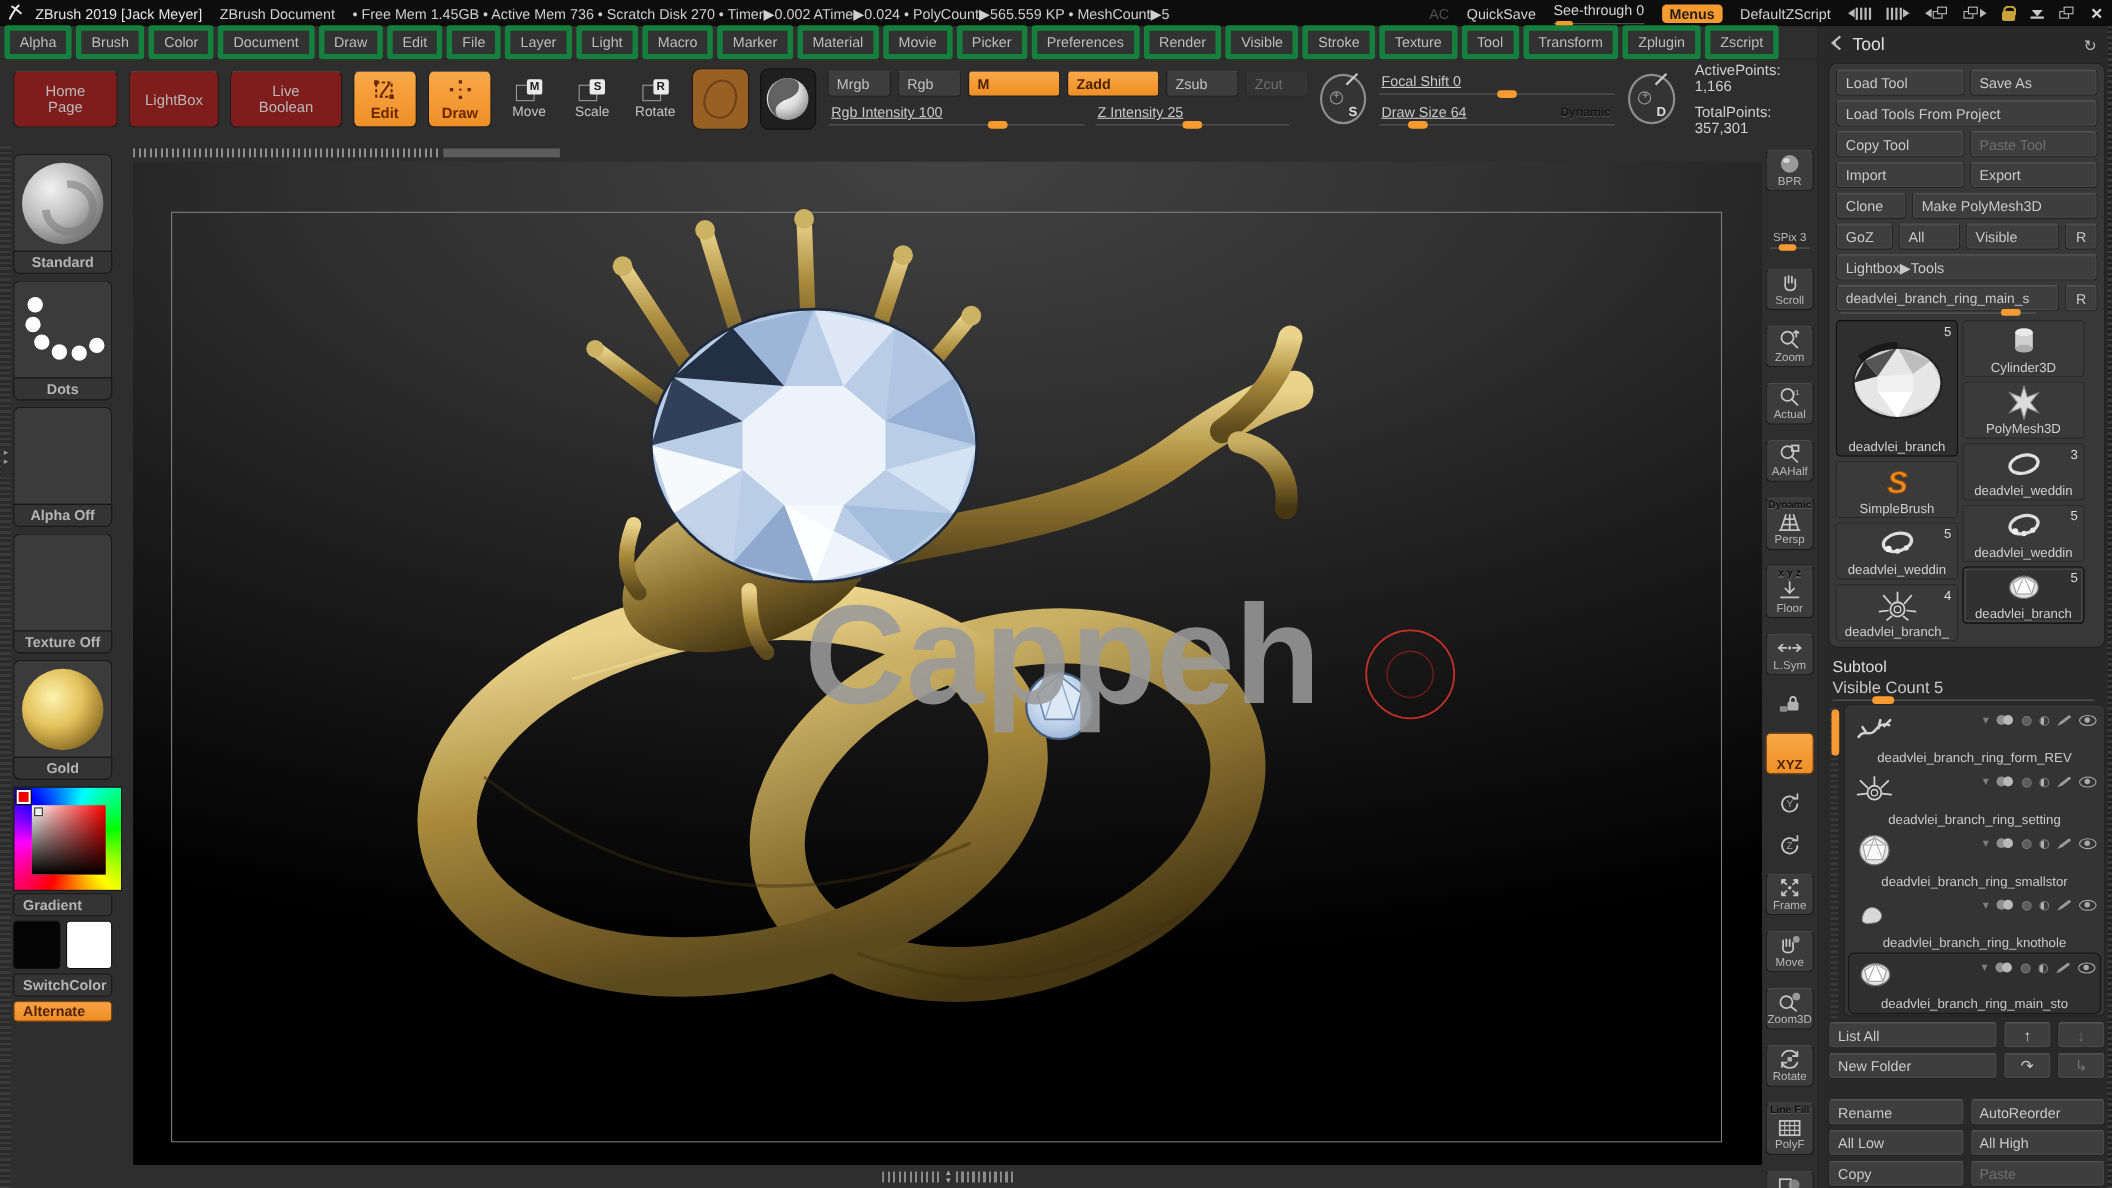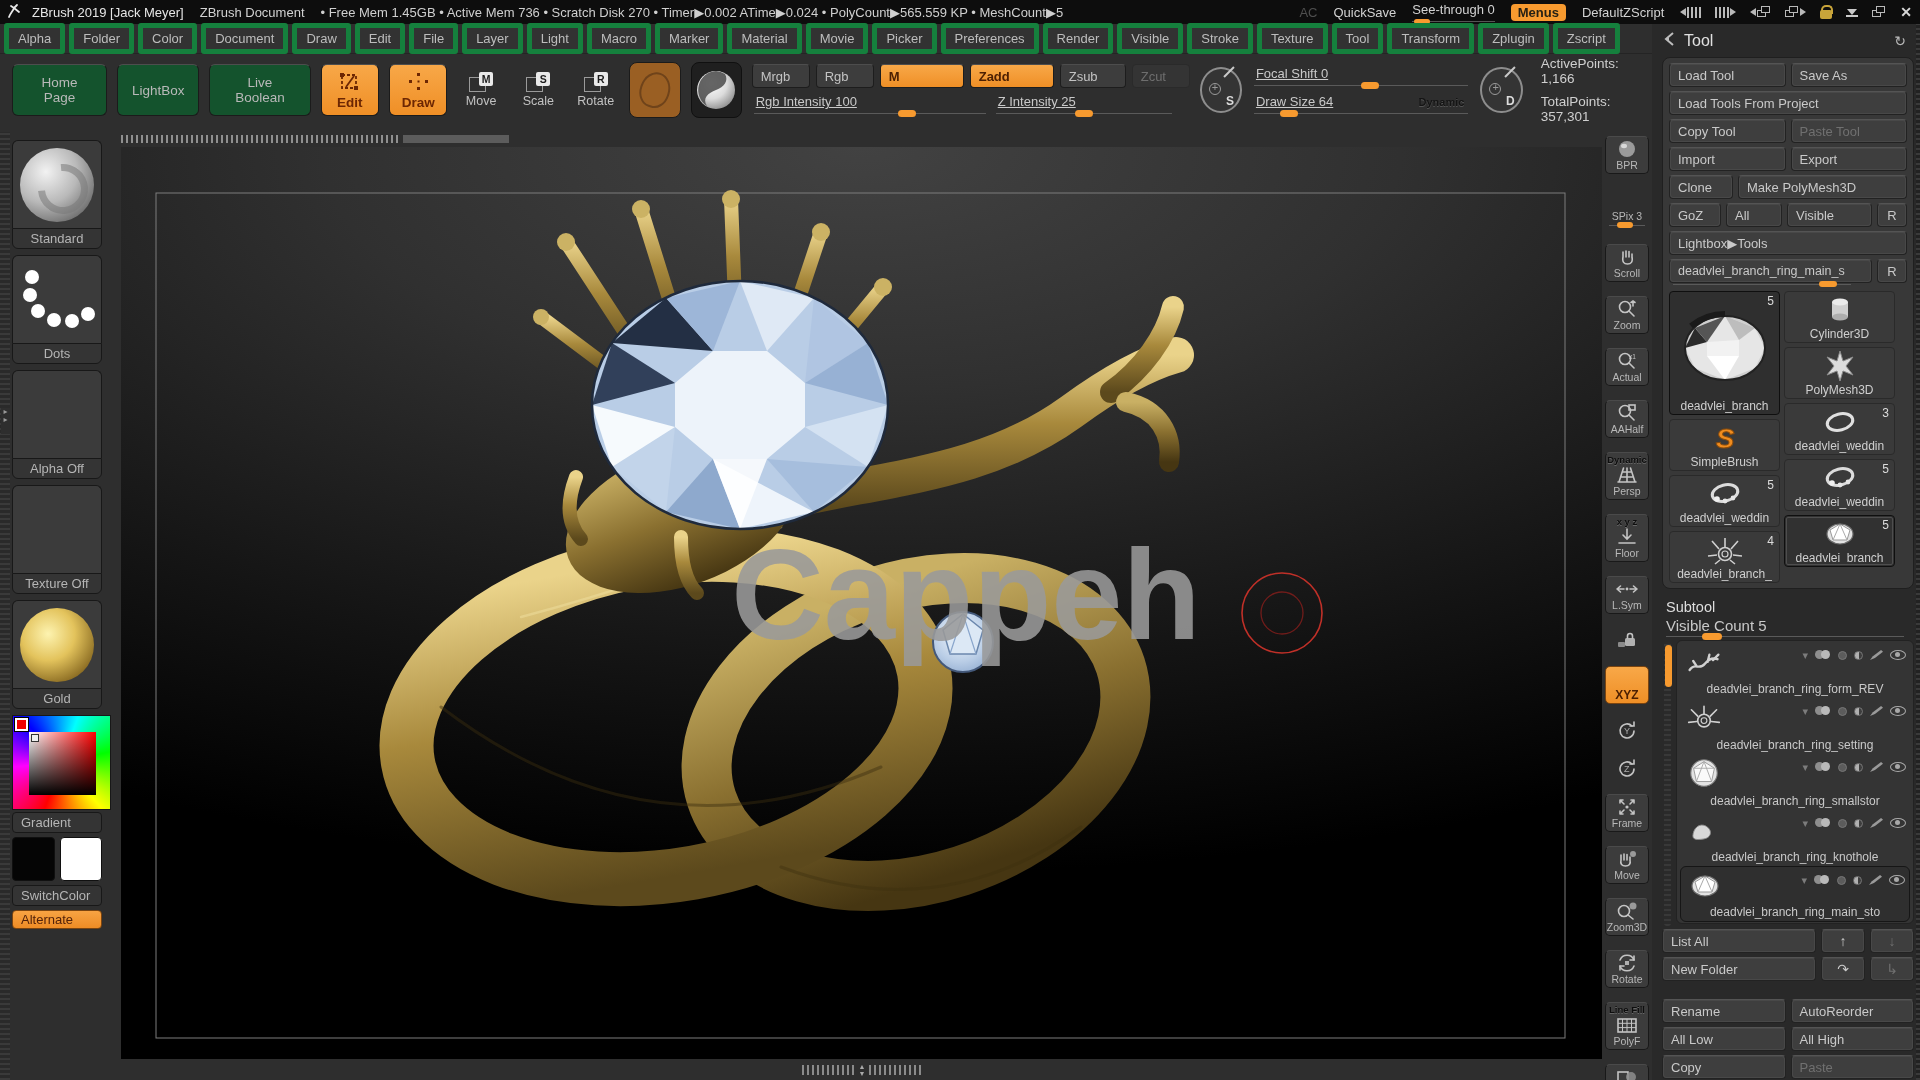--- a/index.html
+++ b/index.html
@@ -36,21 +36,21 @@
   .closex { color:#d8d8d8; font-weight:bold; font-size:14px; }
 
   
   .menubar { position:absolute; left:0; top:24px; width:1652px; height:30px; background:#2e2e2e;
     display:flex; align-items:center; padding:0 4px; gap:4px; border-bottom:1px solid #242424; }
   .menu-item { border:5px solid #15803d; border-radius:3px; padding:3px 9px; font-size:13px; color:#bdbdbd; background:#323232; white-space:nowrap; }
 
   
   .toolbar { position:absolute; left:0; top:54px; width:1652px; height:78px; background:#2e2e2e;
     display:flex; align-items:center; gap:10px; padding:0 0 6px 12px; }
-  .tbtn { background:#14532d; border:1px solid #1b1b1b; border-top-color:#4d4d4d; border-radius:6px;
+  .tbtn { background:#7f1d1d; border:1px solid #1b1b1b; border-top-color:#4d4d4d; border-radius:6px;
     color:#b9b9b9; font-size:13.5px; display:flex; align-items:center; justify-content:center; height:52px; }
   .tbtn.wide { padding:0 14px; }
   .tbtn.orange { background:linear-gradient(#f8a848,#ef8f26); color:#6d2703; font-weight:bold; flex-direction:column; width:64px; gap:2px; }
   .tbtn.orange .ticon { color:#6d2703; }
   .ghost-btn { background:none; border:none; flex-direction:column; width:52px; gap:2px; color:#c2c2c2; font-size:12.5px; display:flex; align-items:center; }
   .badge-sq { width:14px; height:14px; background:#e9e9e9; color:#1c1c1c; font-size:10.5px; font-weight:bold;
     display:flex; align-items:center; justify-content:center; border-radius:2px; }
   .page-ic { position:relative; width:24px; height:20px; }
   .page-ic::before { content:""; position:absolute; left:0; bottom:0; width:15px; height:13px; border:1.5px solid #9a9a9a; background:#2e2e2e; }
   .page-ic .badge-sq { position:absolute; right:0; top:0; }
@@ -71,21 +71,21 @@
   .dial .plus { position:absolute; left:7px; top:14px; width:12px; height:12px; border:1.5px solid #9a9a9a; border-radius:50%; }
   .dial .plus::before { content:"+"; position:absolute; left:2px; top:-3px; color:#9a9a9a; font-size:11px; }
   .dial .pen { position:absolute; right:4px; top:2px; width:14px; height:2px; background:#c9c9c9; transform:rotate(-45deg); }
   .dial .dl { position:absolute; right:6px; bottom:3px; font-size:12px; font-weight:bold; color:#dcdcdc; }
   .points { display:flex; flex-direction:column; gap:8px; font-size:13.5px; color:#cfcfcf; margin-left:8px; }
 
   
   .left-rail { position:absolute; left:0; top:132px; width:10px; height:948px;
     background:repeating-linear-gradient(0deg,#3a3a3a 0 2px,#2a2a2a 2px 5px); }
   .rail-arrows { position:absolute; left:1px; top:408px; width:9px; height:26px; background:#2e2e2e; color:#999; font-size:8px; line-height:8px; text-align:center; }
-  .sidebar { position:absolute; left:12px; top:140px; width:90px; display:flex; flex-direction:column; }
+  .sidebar { position:absolute; left:12px; top:140px; width:90px; display:flex; flex-direction:column;font-weight:bold; }
   .thumb { background:#3b3b3b; border:1px solid #181818; border-bottom:none; border-radius:6px 6px 0 0; height:88px;
     display:flex; align-items:center; justify-content:center; overflow:hidden; }
   .thumb-label { background:#343434; border:1px solid #181818; border-radius:0 0 6px 6px; height:21px; font-size:13px;
     color:#b5b5b5; display:flex; align-items:center; justify-content:center; margin-bottom:6px; }
   .sphere-gray { width:74px; height:74px; border-radius:50%;
     background:radial-gradient(circle at 35% 32%, #f2f2f2, #b9b9b9 45%, #6f6f6f 80%, #4a4a4a); position:relative; }
   .sphere-gray::after { content:""; position:absolute; left:18px; top:16px; width:36px; height:36px;
     border:7px solid rgba(120,120,120,.55); border-left-color:transparent; border-radius:50%; transform:rotate(40deg); }
   .sphere-gold { width:74px; height:74px; border-radius:50%;
     background:radial-gradient(circle at 38% 35%, #fdf3b0, #e3c35c 40%, #8a6b22 78%, #4f3c10); }
@@ -254,21 +254,21 @@
             <i></i>
           </span>
         <span class="closex">✕</span>
       </div>
     </div>
   </div>
 
   <div class="menubar">
 
   <div class="menu-item">Alpha</div>
-      <div class="menu-item">Folder</div>
+      <div class="menu-item">Brush</div>
       <div class="menu-item">Color</div>
       <div class="menu-item">Document</div>
       <div class="menu-item">Draw</div>
       <div class="menu-item">Edit</div>
       <div class="menu-item">File</div>
       <div class="menu-item">Layer</div>
       <div class="menu-item">Light</div>
       <div class="menu-item">Macro</div>
       <div class="menu-item">Marker</div>
       <div class="menu-item">Material</div>

